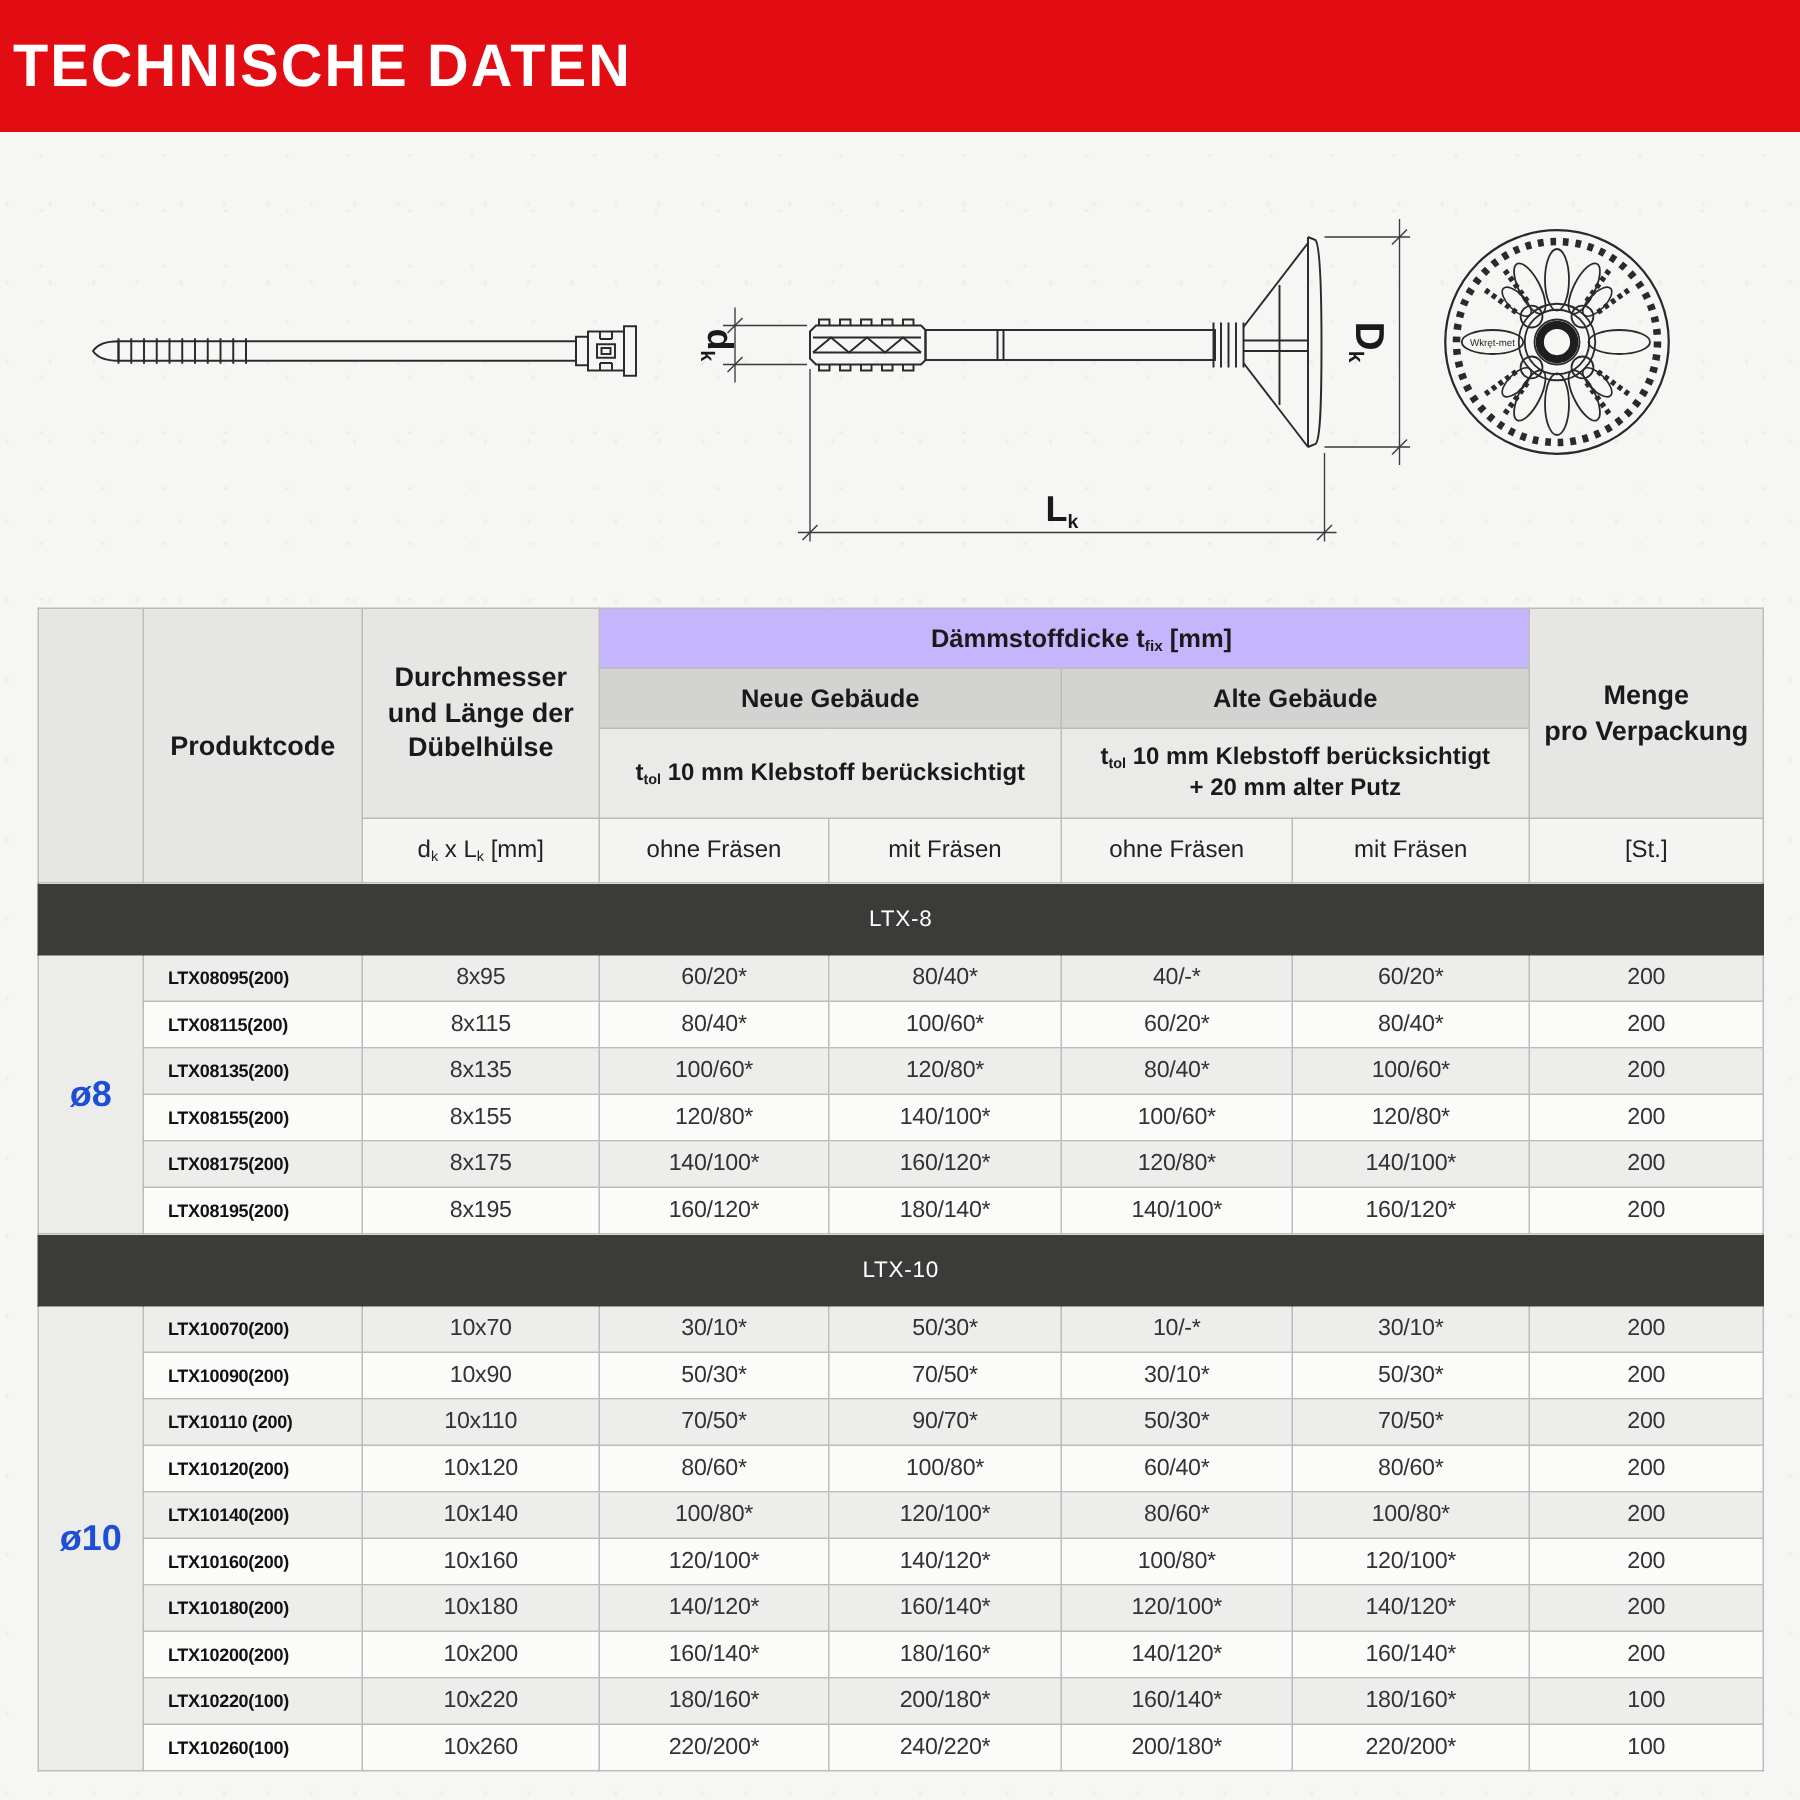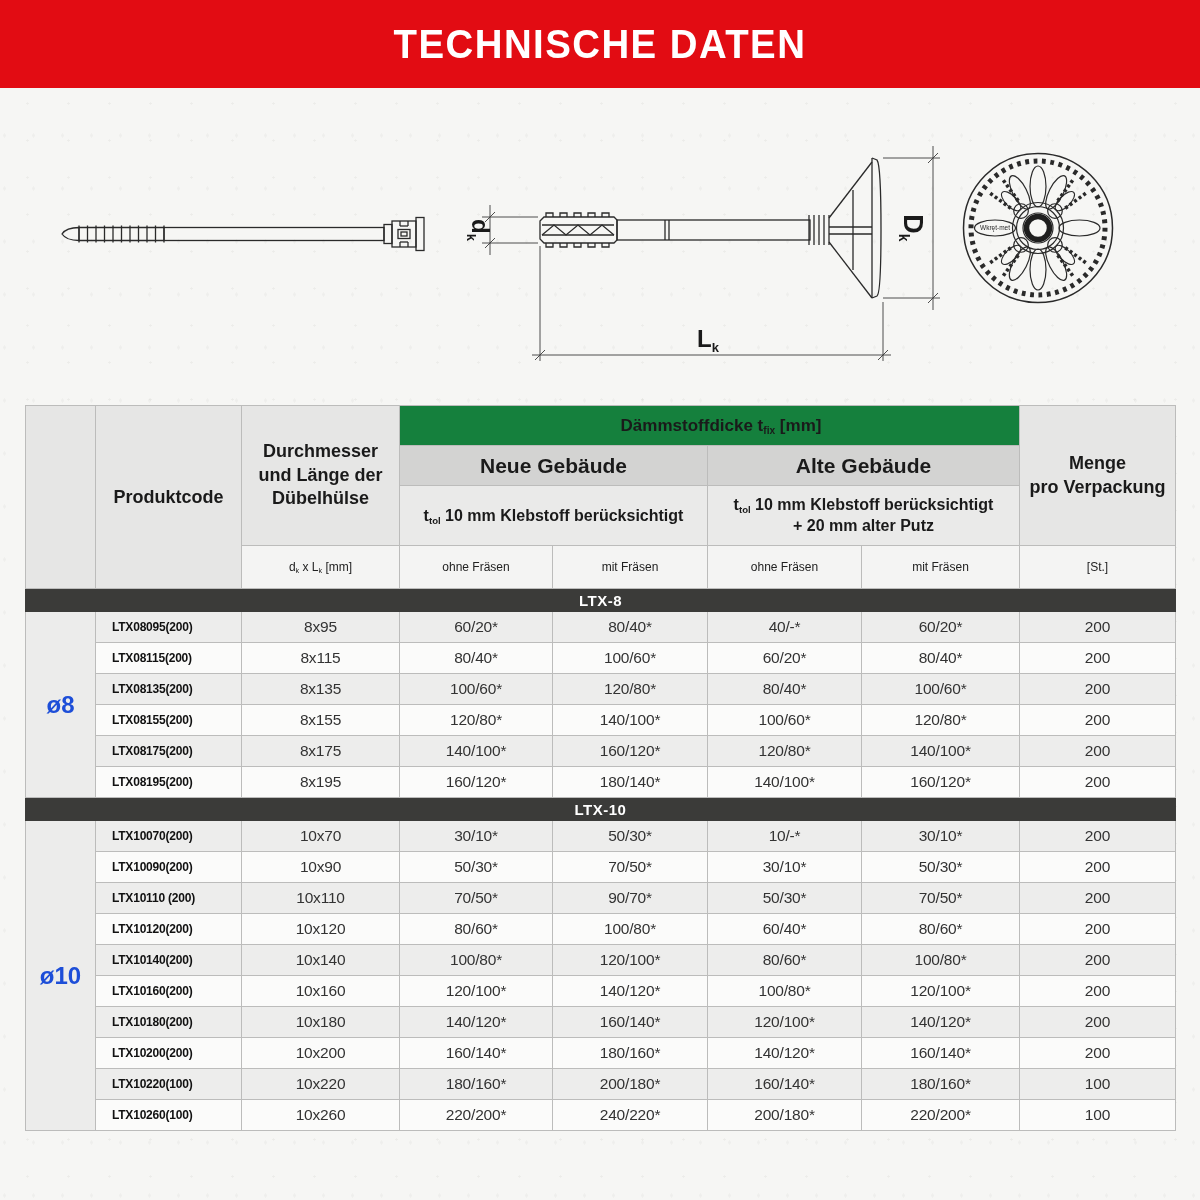--- a/index.html
+++ b/index.html
@@ -10,47 +10,47 @@
     background-image:
       radial-gradient(rgba(110,110,95,0.07) 1px, transparent 1.3px),
       radial-gradient(rgba(110,110,95,0.05) 1px, transparent 1.3px);
     background-size:41px 37px, 29px 53px;
     background-position:7px 11px, 19px 3px;
     font-family:"Liberation Sans", sans-serif;
     color:#1a1a1a;
   }
   .banner {
     position:absolute; left:0; top:0; width:1200px; height:88px;
-    background:#e20c13; display:flex; align-items:center; justify-content:center;
+    background:#e20c13; display:flex; align-items:center; 
   }
   .banner h1 {
     color:#fff; font-size:40px; font-weight:700; letter-spacing:1.5px;
     transform:scaleX(0.96);
   }
   svg { position:absolute; overflow:visible; }
   .tech-table {
     position:absolute; left:25px; top:405px; width:1150px;
     border-collapse:collapse; table-layout:fixed;
     background:#fbfbfa;
   }
   .tech-table th, .tech-table td {
     border:1px solid #bcbcbb; vertical-align:middle; text-align:center;
     padding:2px 4px; overflow:hidden;
   }
   .hrowA { height:40px; } .hrowB { height:40px; } .hrowC { height:60px;margin-left:16px; } .hrowD { height:43px; }
   th.cell-light  { background:#e6e6e5; font-size:18px; font-weight:700; }
-  th.cell-band1  { background:#15803d; font-size:17px; font-weight:700;padding-left:27px; }
-  th.cell-band2  { background:#d3d3d2; font-size:21px; font-weight:700; }
+  th.cell-band1  { background:#c4b5fd; font-size:17px; font-weight:700;padding-left:27px; }
+  th.cell-band2  { background:#d3d3d2; font-size:17px; font-weight:700; }
   th.cell-band3  { background:#eaeae9; font-size:16px; font-weight:700; }
-  th.cell-sub    { background:#f4f4f3; font-size:12px; font-weight:400; color:#222;margin-left:16px; }
+  th.cell-sub    { background:#f4f4f3; font-size:16px; font-weight:400; color:#222;margin-left:16px; }
   .mline { line-height:1.3; }
   sub.s { font-size:0.6em; vertical-align:-0.28em; line-height:0; }
   td.band {
-    background:#3b3b39; color:#fff; font-size:15px; font-weight:700;
-    letter-spacing:0.5px; height:23px; border-color:#3b3b39;
+    background:#3b3b39; color:#fff; font-size:15px; font-weight:400;
+    letter-spacing:0.5px; height:48px; border-color:#3b3b39;
   }
   tr.datarow { height:31px; }
   tr.stripe td { background:#ededec; }
   tr.plain  td { background:#fbfbfa; }
   td.dia-cell {
     background:#ececeb !important; font-size:24px; font-weight:700; color:#1d4ed8;
   }
   td.code-cell {
     text-align:left; padding-left:16px; font-weight:700; font-size:12px; color:#111;
     letter-spacing:-0.2px;

